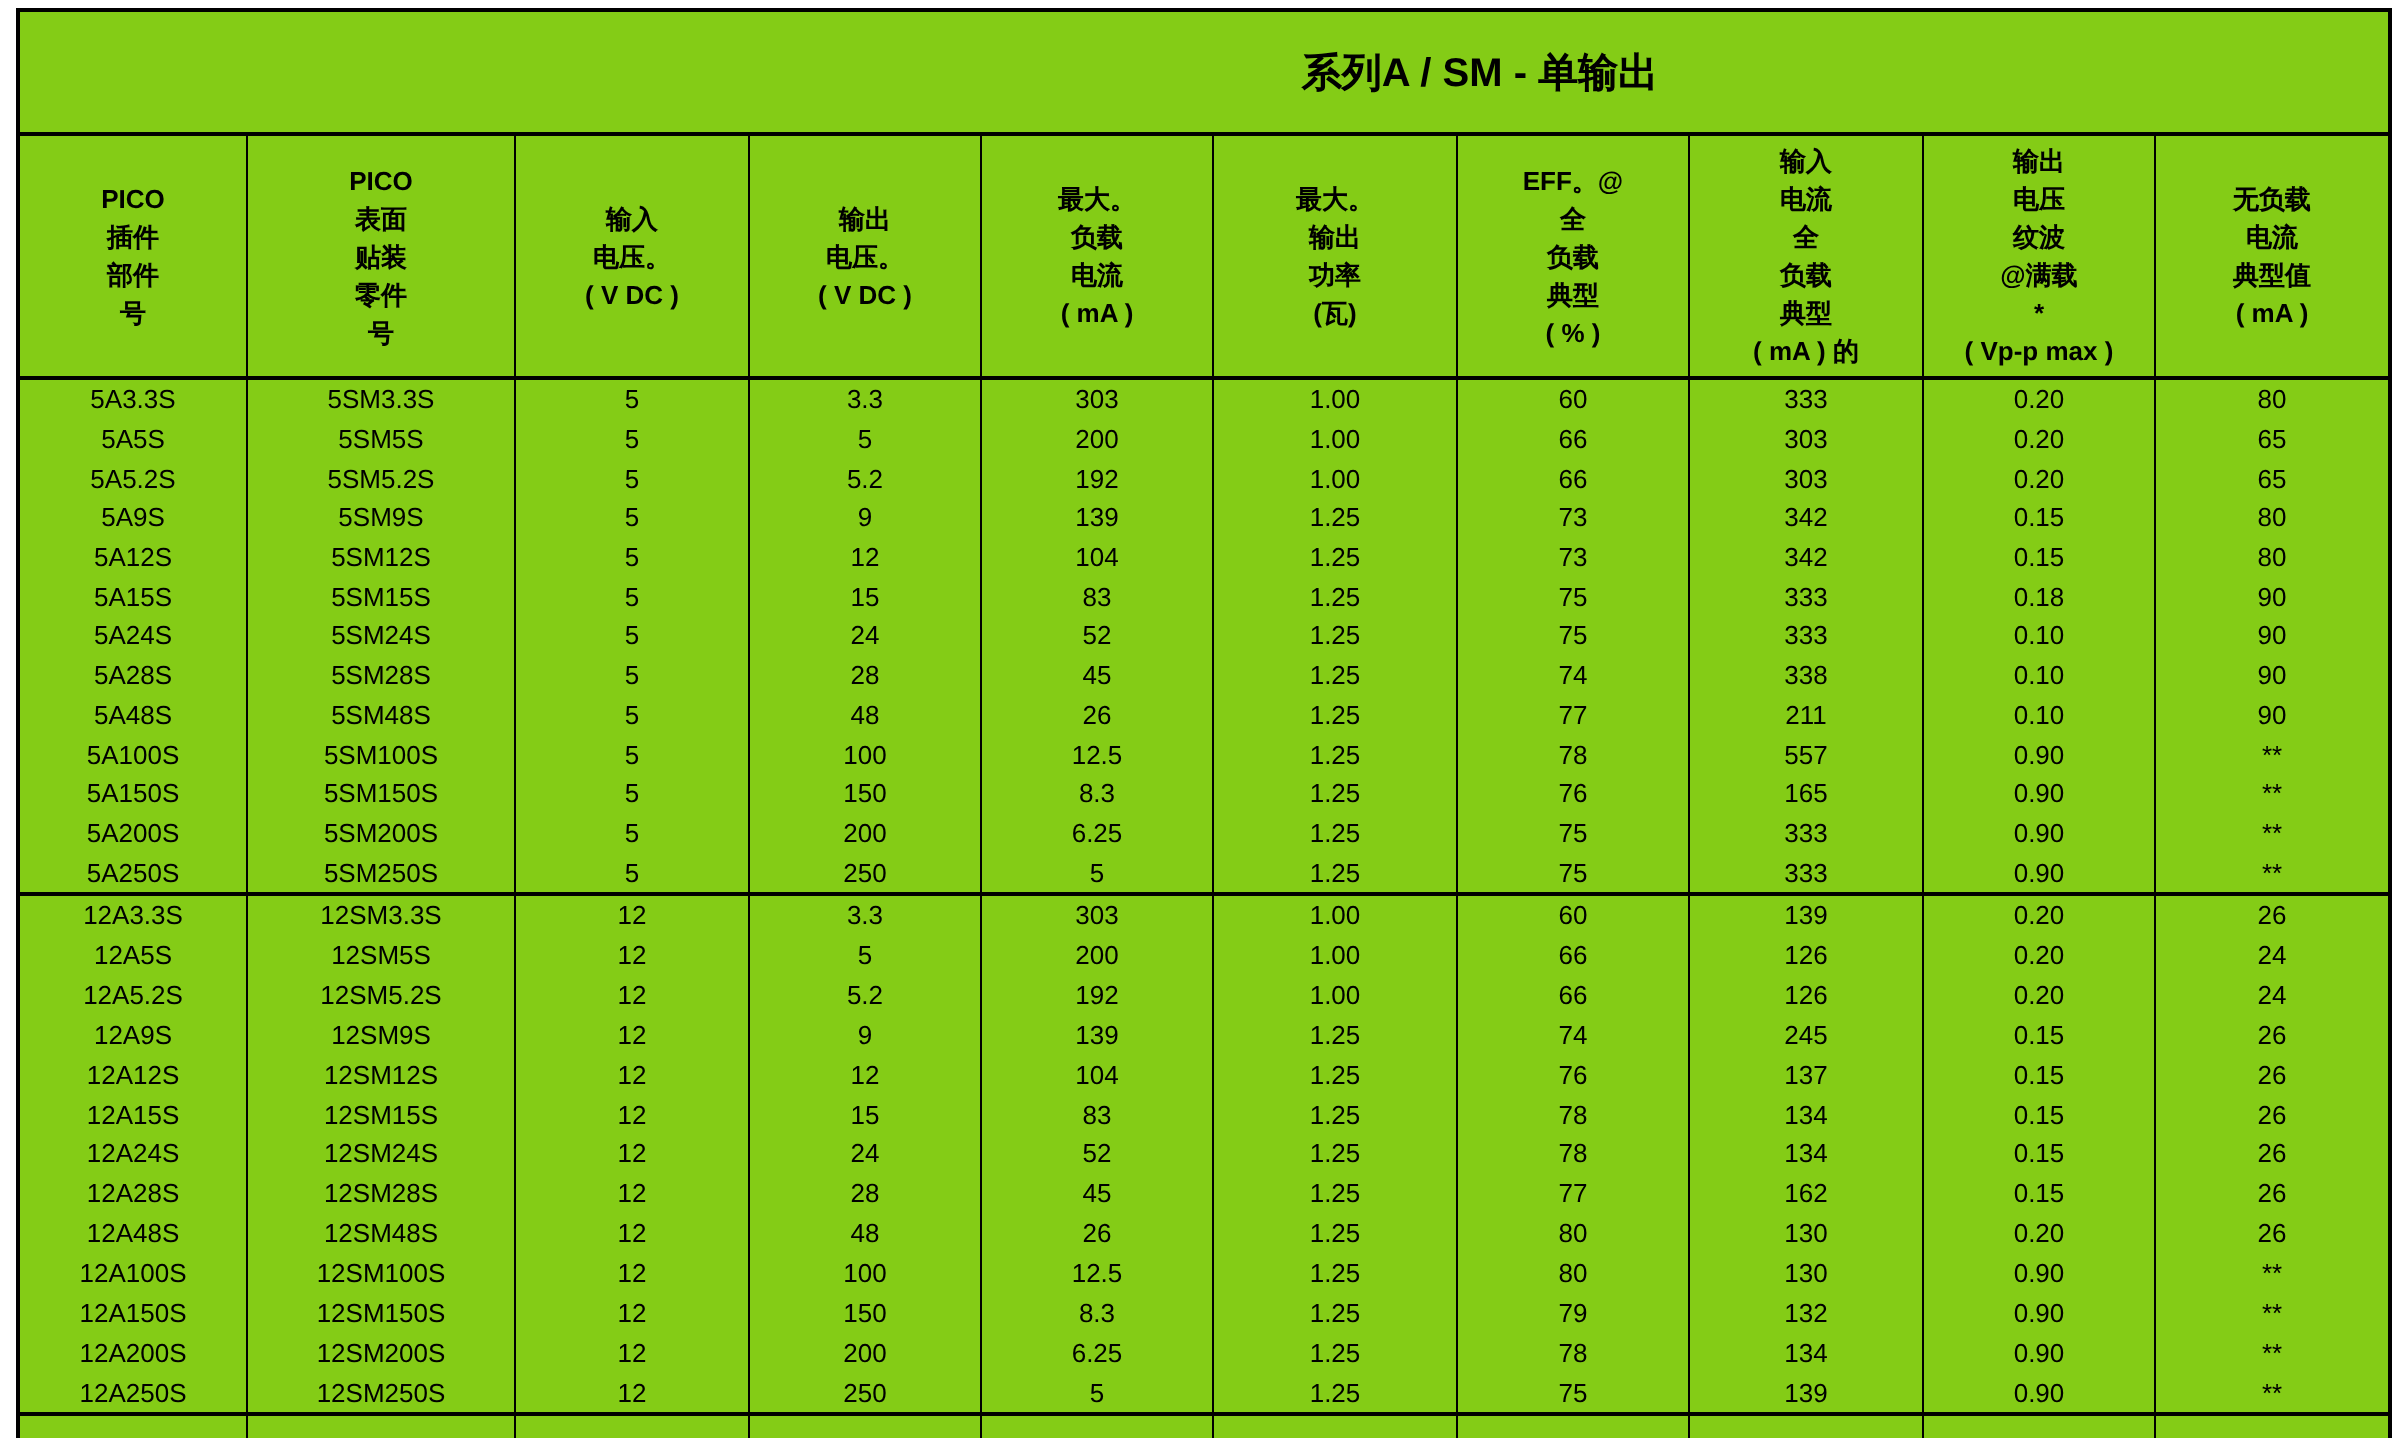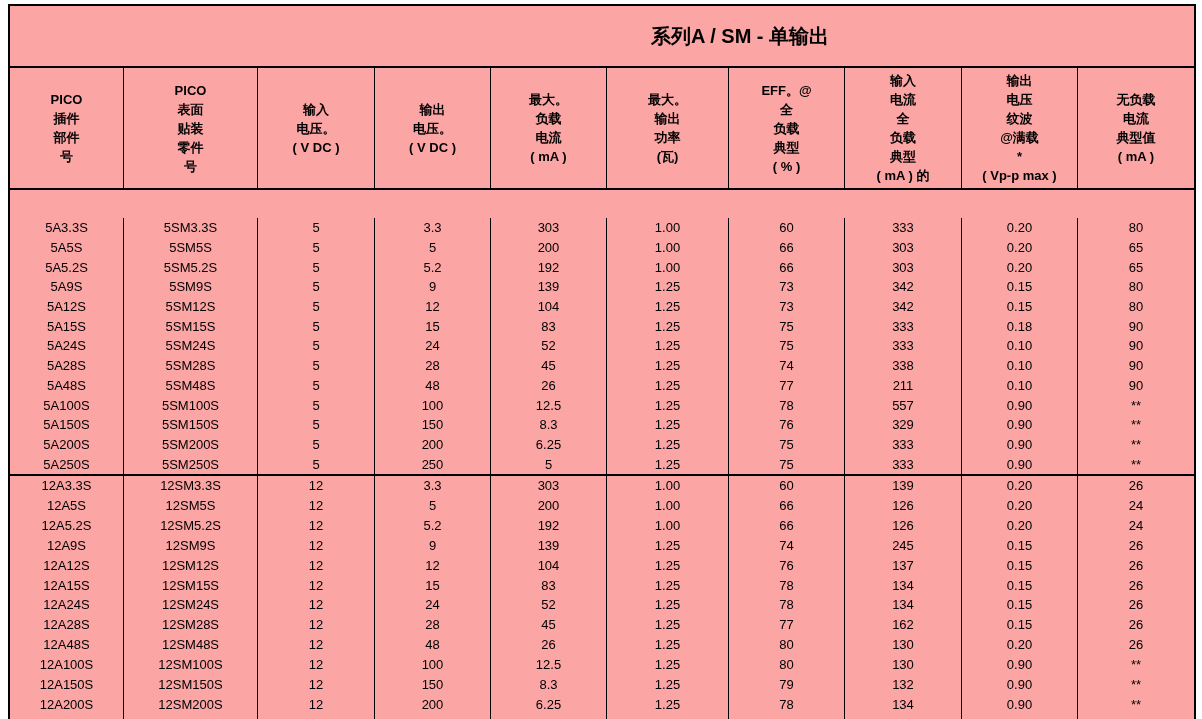--- a/index.html
+++ b/index.html
@@ -17,21 +17,21 @@
   }
   .sheet {
     position: absolute;
     left: 8px;
     top: 4px;
     width: 1188px;
     height: 715px;
     box-sizing: border-box;
     border: 2px solid #000;
     border-bottom: none;
-    background: #fca5a5;
+    background: #84cc16;
   }
   .title-row {
     height: 62px;
     box-sizing: border-box;
     border-bottom: 2px solid #000;
     display: flex;
     align-items: center;
     justify-content: center;
   }
   .title-text {
@@ -59,21 +59,20 @@
     line-height: 19px;
   }
   .section {
     box-sizing: border-box;
     height: 258px;
     display: flex;
     flex-direction: column;
   }
   .section-sep {
     border-bottom: 2px solid #000;
-    margin-top: 28px;
   }
   .trow {
     flex: 1;
     display: flex;
   }
   .tcell {
     box-sizing: border-box;
     border-right: 1px solid #000;
     display: flex;
     align-items: center;
@@ -276,21 +275,21 @@
         <div class="tcell">**</div>
       </div>
       <div class="trow">
         <div class="tcell">5A150S</div>
         <div class="tcell">5SM150S</div>
         <div class="tcell">5</div>
         <div class="tcell">150</div>
         <div class="tcell">8.3</div>
         <div class="tcell">1.25</div>
         <div class="tcell">76</div>
-        <div class="tcell">329</div>
+        <div class="tcell">165</div>
         <div class="tcell">0.90</div>
         <div class="tcell">**</div>
       </div>
       <div class="trow">
         <div class="tcell">5A200S</div>
         <div class="tcell">5SM200S</div>
         <div class="tcell">5</div>
         <div class="tcell">200</div>
         <div class="tcell">6.25</div>
         <div class="tcell">1.25</div>

